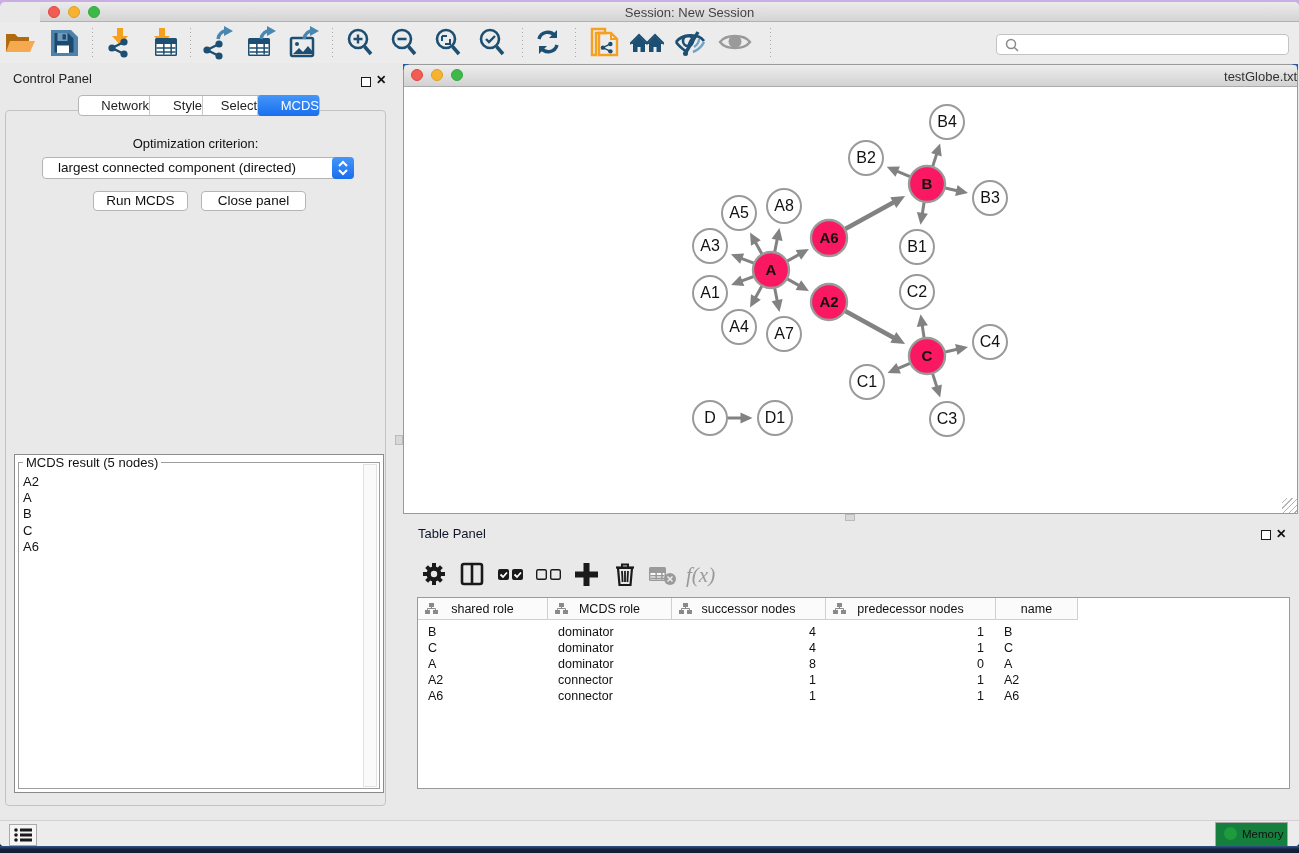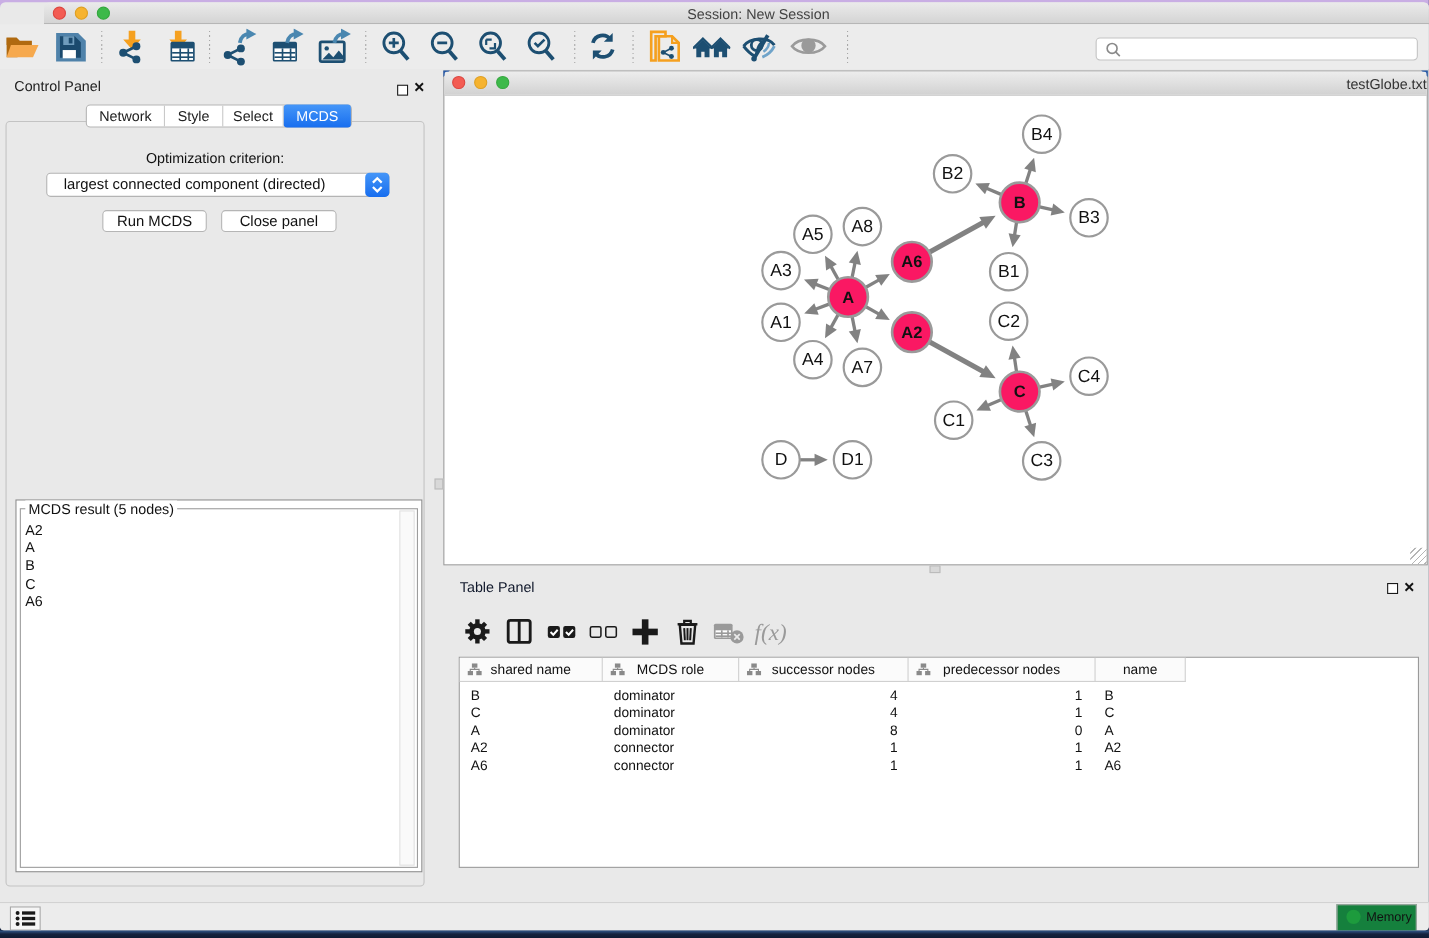--- a/index.html
+++ b/index.html
@@ -14,21 +14,21 @@
 #titletext{position:absolute;top:3px;left:0;width:100%;text-align:center;font-size:13px;color:#434343;}
 #toolbar{position:absolute;left:0;top:20px;width:100%;height:41px;background:#ececec;}
 .tsep{position:absolute;top:26px;height:30px;width:1px;background-image:repeating-linear-gradient(to bottom,#a8a8a8 0 1.5px,transparent 1.5px 4px);}
 .ticon{position:absolute;}
 #search{position:absolute;left:996px;top:32px;width:293px;height:21px;background:#fff;border:1px solid #c3c3c3;border-radius:4px;}
 
 #cph1{position:absolute;left:13px;top:69px;font-size:13px;color:#222;text-align:center;}
 .winbtns{position:absolute;font-size:11px;color:#111;}
 #cptabwrap{position:absolute;left:5px;top:108px;width:381px;height:696px;border:1px solid #c3c3c3;border-radius:4px;}
 .seg{position:absolute;display:flex;height:21px;background:#fff;border:1px solid #b5b5b5;border-radius:4px;}
-.seg div{font-size:13px;color:#222;text-align:center;line-height:19px;border-right:1px solid #c9c9c9;}
+.seg div{font-size:13px;color:#222;text-align:right;line-height:19px;border-right:1px solid #c9c9c9;}
 .seg div:last-child{border-right:none;}
 .seg div.on{background:linear-gradient(#4596f8,#186eef);color:#fff;border-radius:3px;position:relative;top:-1px;height:21px;line-height:21px;}
 #cpseg{left:78px;top:93px;}
 #optlabel{position:absolute;left:0;top:134px;width:391px;text-align:center;font-size:13px;color:#111;}
 #dropdown{position:absolute;left:42px;top:155px;width:312px;height:22px;background:#fff;border:1px solid #b4b4b4;border-radius:4px;}
 #dropdown span{position:absolute;left:15px;top:2px;font-size:13.5px;color:#111;}
 #ddbtn{position:absolute;right:-1px;top:-1px;width:22px;height:22px;background:linear-gradient(#4596f8,#186eef);border-radius:4px;}
 .btn{position:absolute;height:20px;background:#fff;border:1px solid #b5b5b5;border-radius:4px;font-size:13.5px;color:#111;text-align:center;line-height:18px;}
 #runbtn{left:93px;top:189px;width:95px;}
 #closebtn{left:201px;top:189px;width:105px;}
@@ -378,21 +378,21 @@
       <rect x="3.5" y="15.916666666666668" width="14" height="1.5" fill="#9a9a9a"></rect>
       <rect x="8.416666666666668" y="14" width="1.5" height="6.5" fill="#9a9a9a"></rect>
       <rect x="3.5" y="18.583333333333332" width="14" height="1.5" fill="#9a9a9a"></rect>
       <rect x="14.083333333333334" y="14" width="1.5" height="6.5" fill="#9a9a9a"></rect>
       <circle cx="23" cy="20" r="6" fill="#9a9a9a"></circle>
       <path d="M20.5 17.5 l5 5 m0 -5 l-5 5" stroke="#e9e9e9" stroke-width="1.6"></path>
     </svg>
     <div style="position:absolute;left:686px;top:561px;font-family:'Liberation Serif',serif;font-style:italic;font-size:21px;color:#9a9a9a;">f(x)</div>
  <div id="ttable">
    <div id="thead">
-        <div class="th" style="left:0px;width:130px;">shared name</div>
+        <div class="th" style="left:0px;width:130px;">shared role</div>
         <svg class="hicon" style="left:7px;" width="13" height="11" viewBox="0 0 13 11">
           <g fill="#8a8a8a">
             <rect x="4" y="0" width="5" height="4"></rect>
             <rect x="0" y="7" width="5" height="4"></rect>
             <rect x="8" y="7" width="5" height="4"></rect>
             <path d="M6.5 4 v2 M2.5 7 v-1.5 h8 V7" stroke="#8a8a8a" fill="none"></path>
           </g>
         </svg>
         <div class="th" style="left:130px;width:124px;">MCDS role</div>
         <svg class="hicon" style="left:137px;" width="13" height="11" viewBox="0 0 13 11">

